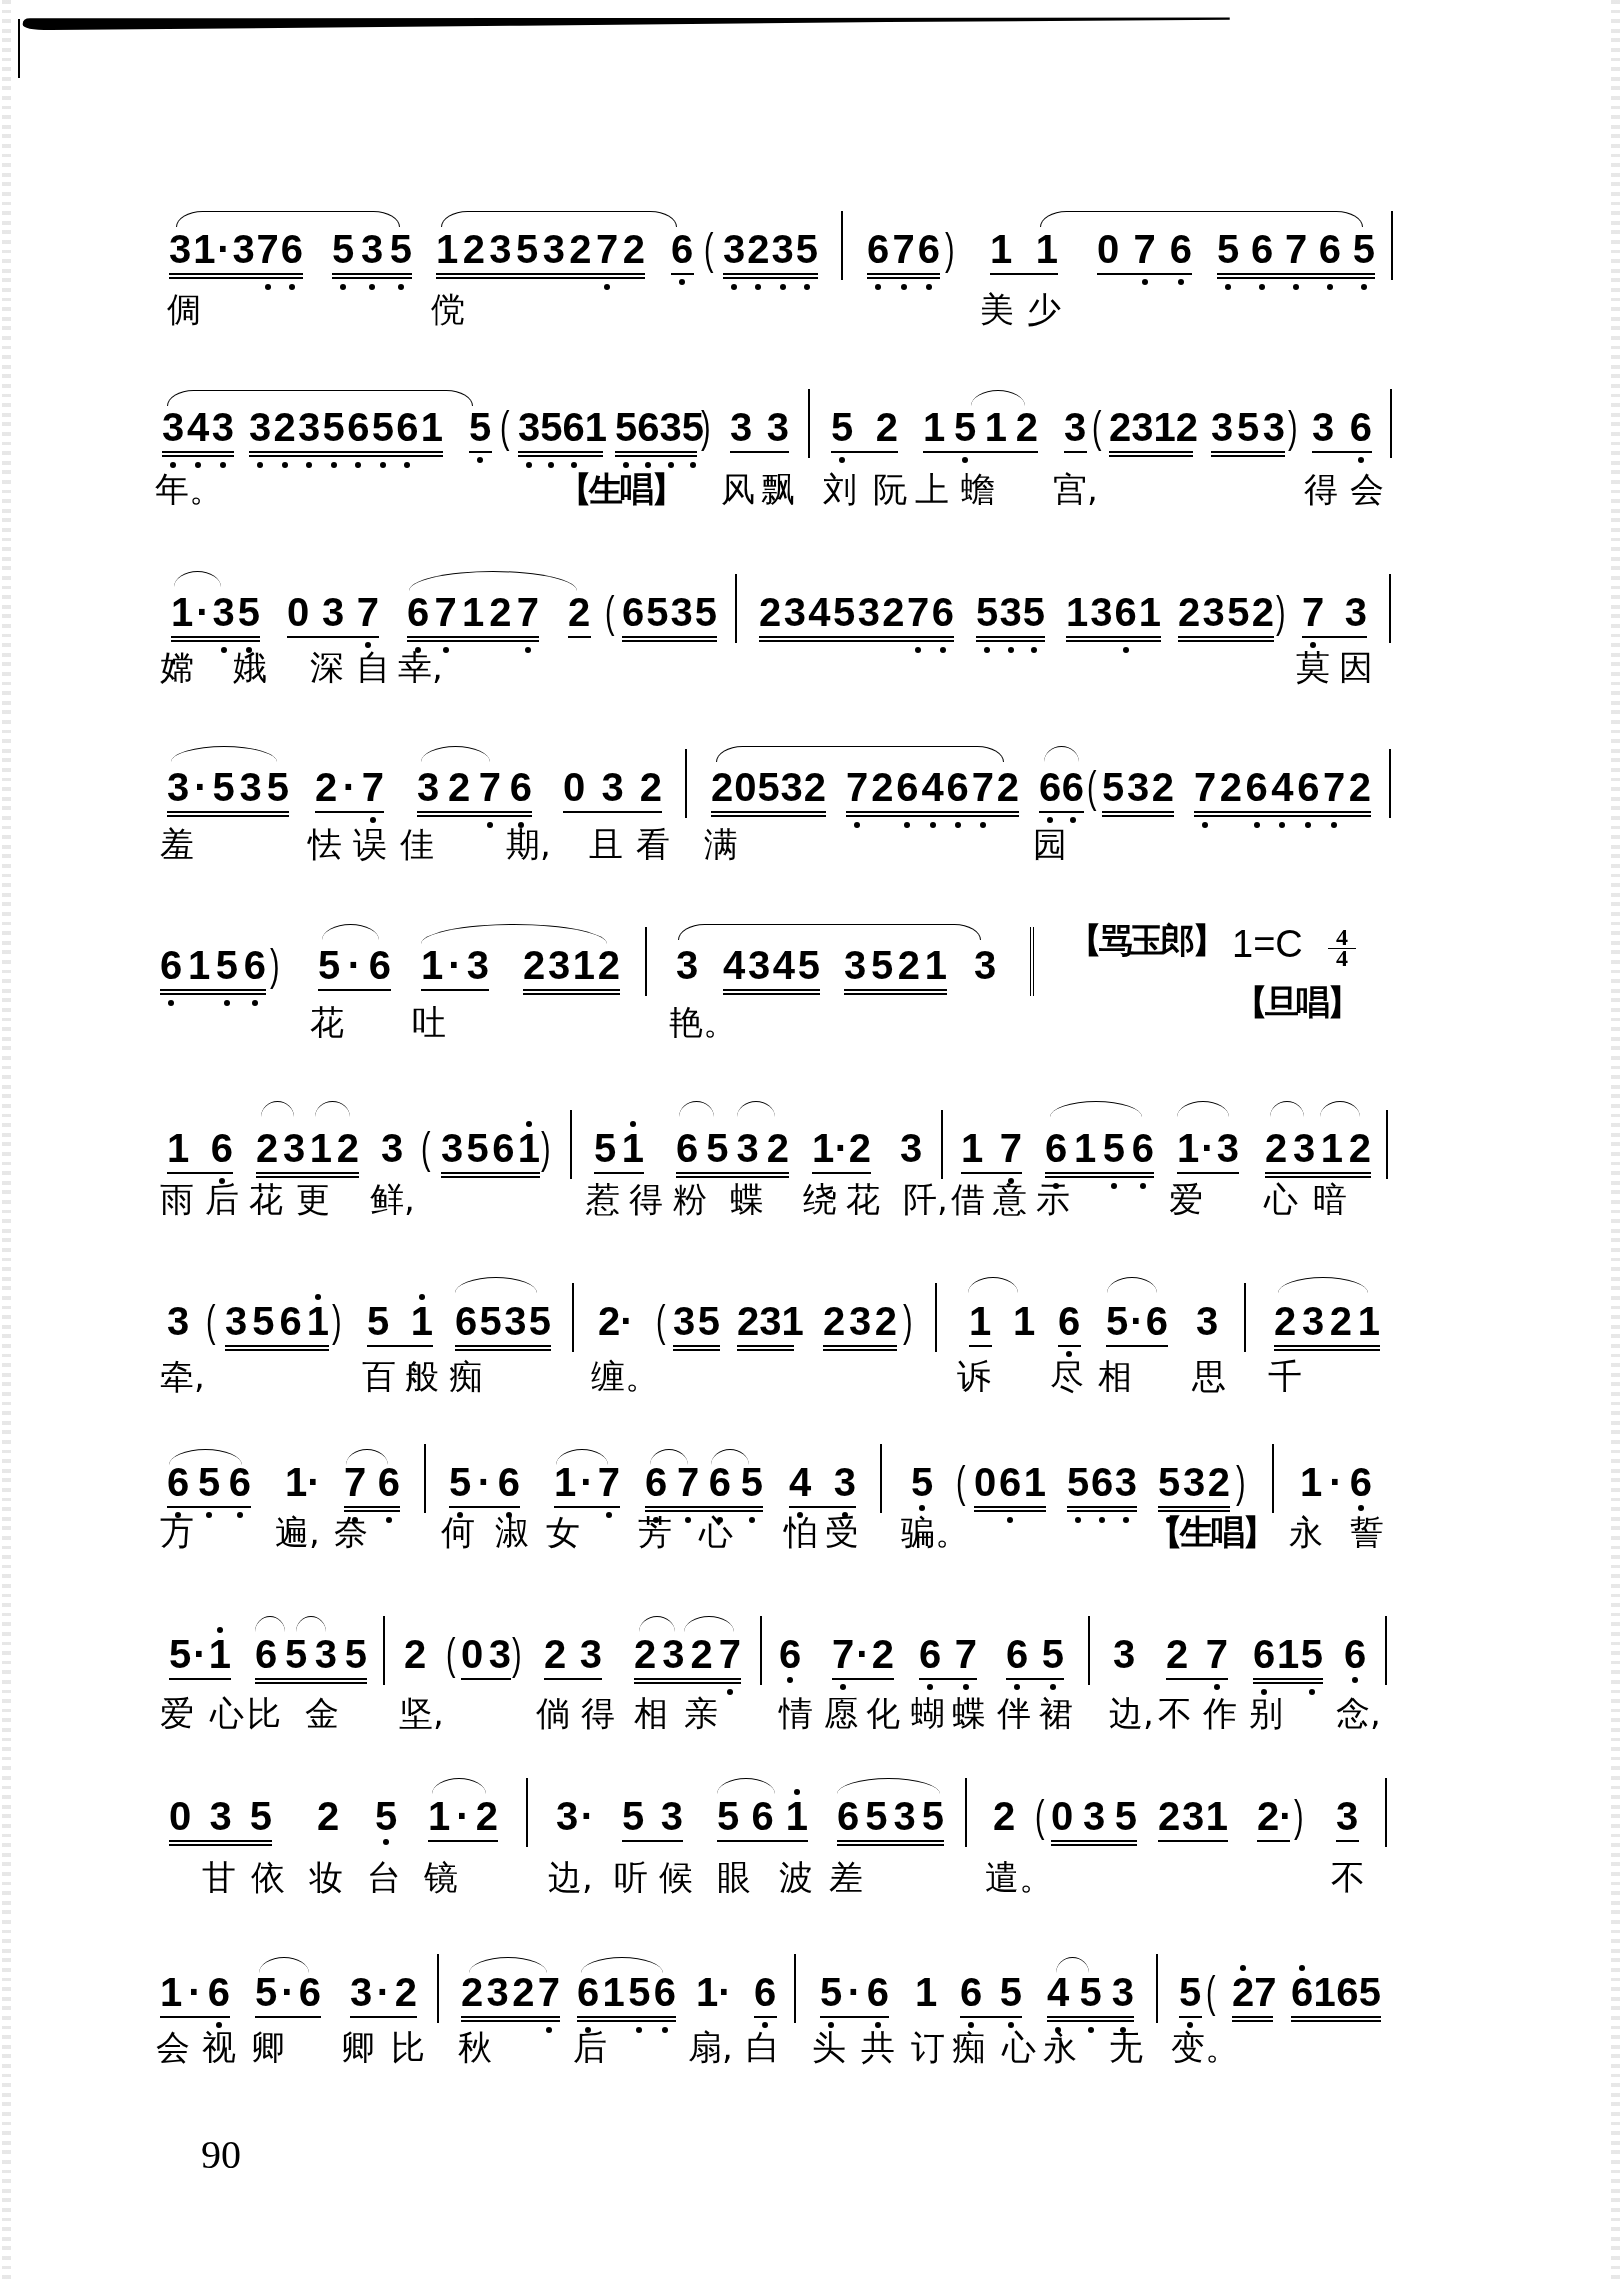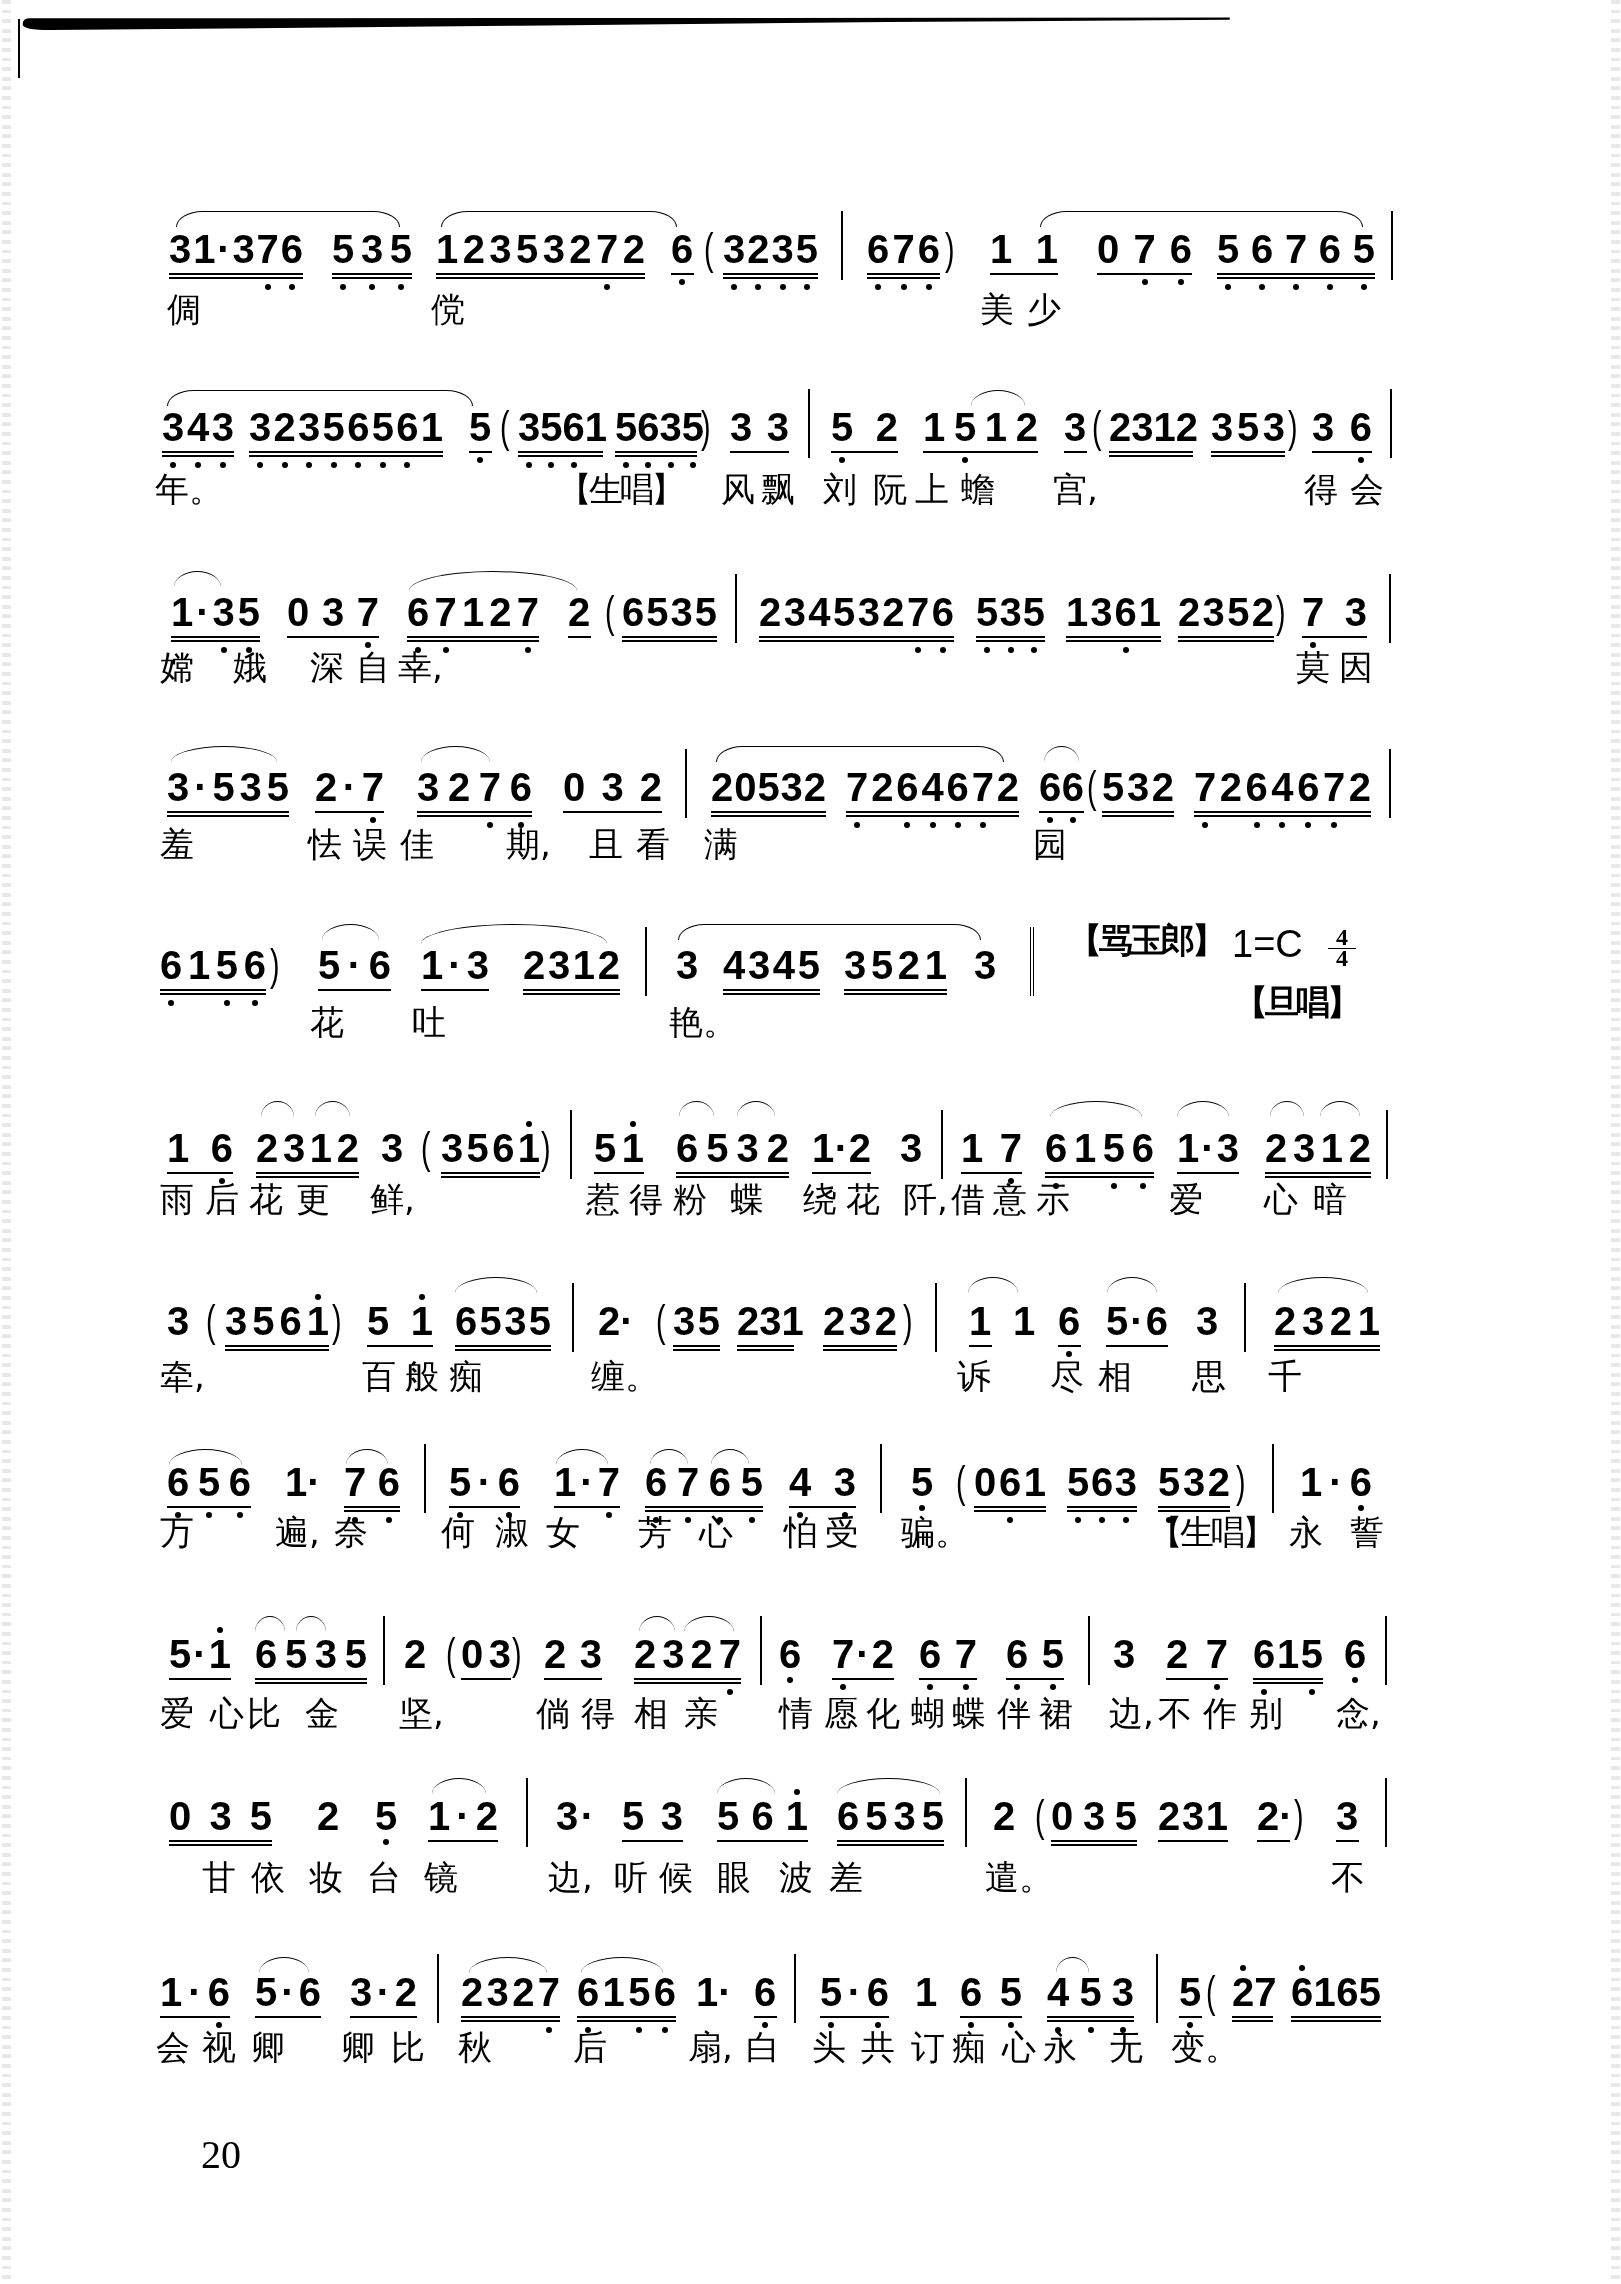--- a/index.html
+++ b/index.html
@@ -15,21 +15,21 @@
 .n.lo::after{top:43px;}
 .u1 .n.lo::after{top:50px;}
 .u2 .n.lo::after{top:55px;}
 .n.hi::after{top:-7.4px;}
 .p{position:absolute;top:-1.5px;font:400 44px/41px "Liberation Sans",sans-serif;transform:scaleX(.65);transform-origin:left top;}
 .bar{position:absolute;top:-18px;width:2.2px;height:69px;background:#000;font-size:0;color:transparent;}
 .dbar{position:absolute;top:-18px;width:2.2px;height:69px;border-left:1.5px solid #000;border-right:1.5px solid #000;font-size:0;color:transparent;}
 .arc{position:absolute;top:var(--st);height:15px;border-top:1.8px solid #000;border-radius:50% 50% 0 0/100% 100% 0 0;}
 .tie{position:absolute;top:var(--st);height:16.3px;border:1.8px solid #000;border-bottom:0;border-radius:27px 27px 0 0/16.3px 16.3px 0 0;box-sizing:border-box;}
 .ly{position:absolute;top:var(--lt);font:400 34px/38px "DejaVu Sans",sans-serif;white-space:nowrap;}
-.ly.role{font-weight:400;letter-spacing:-3px;}
+.ly.role{font-weight:700;letter-spacing:-3px;}
 .tune{position:absolute;left:1068px;top:-24px;font:700 34px/38px "DejaVu Sans",sans-serif;letter-spacing:-3px;white-space:nowrap;}
 .key{position:absolute;left:1232px;top:-21.4px;font:400 38px/41px "Liberation Sans",sans-serif;white-space:nowrap;}
 .tsig{position:absolute;left:1328px;top:-17px;width:28px;text-align:center;font:700 24px/19px "Liberation Serif",serif;}
 .tsig .num{display:block;border-bottom:1.5px solid #000;padding-bottom:0.7px;}
 .tsig .den{display:block;}
 .role2{position:absolute;left:1234px;top:38px;font:700 34px/38px "DejaVu Sans",sans-serif;letter-spacing:-3px;white-space:nowrap;text-align:center;}
 .pnum{position:absolute;left:201px;top:2133px;font:400 40px/44px "Liberation Serif",serif;}
 </style>
 </head>
 <body>
@@ -917,14 +917,14 @@
   <div class="ly" style="left:812px">头</div>
   <div class="ly" style="left:861px">共</div>
   <div class="ly" style="left:911px">订</div>
   <div class="ly" style="left:952px">痴</div>
   <div class="ly" style="left:1002px">心</div>
   <div class="ly" style="left:1043px">永</div>
   <div class="ly" style="left:1109px">无</div>
   <div class="ly" style="left:1171px">变。</div>
 </section>
 
-<div class="pnum">20</div>
+<div class="pnum">90</div>
 
 
 </body></html>

